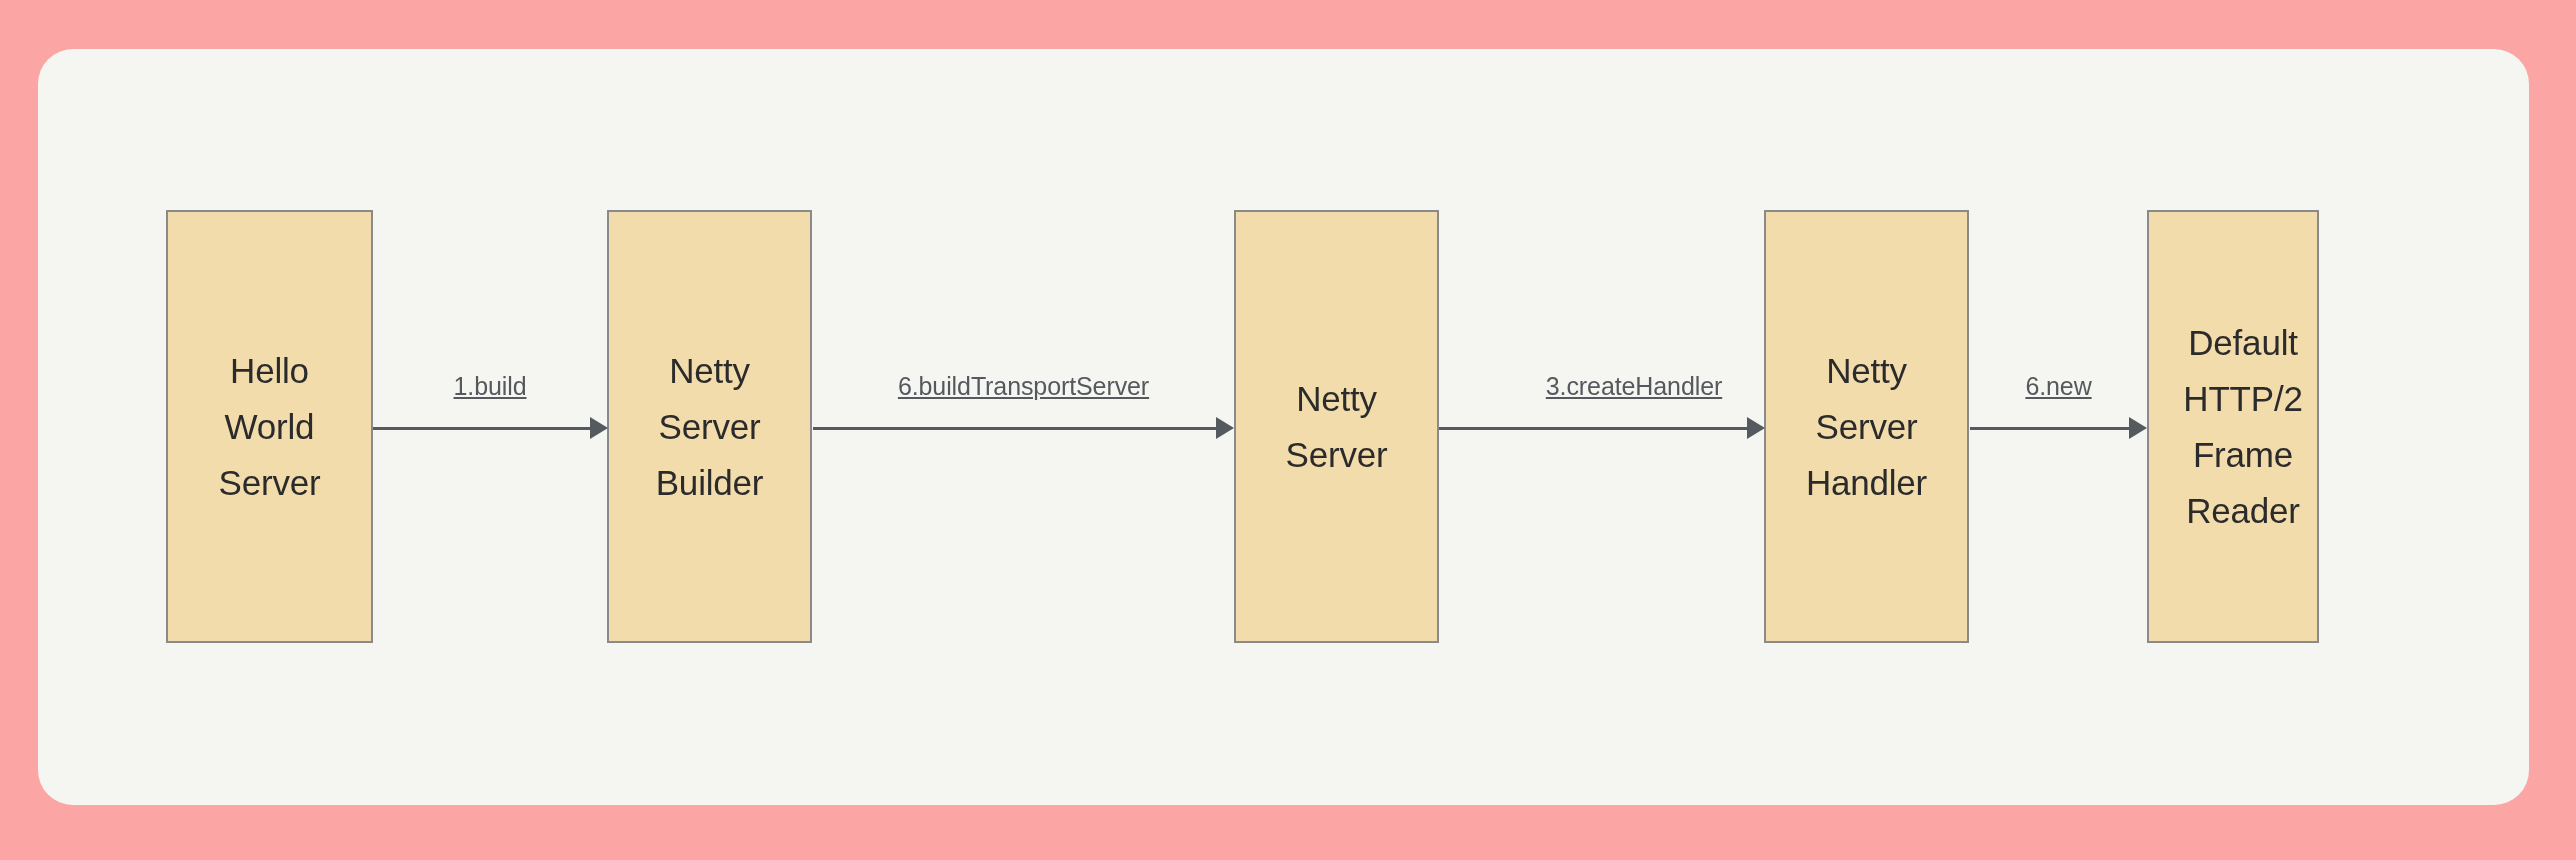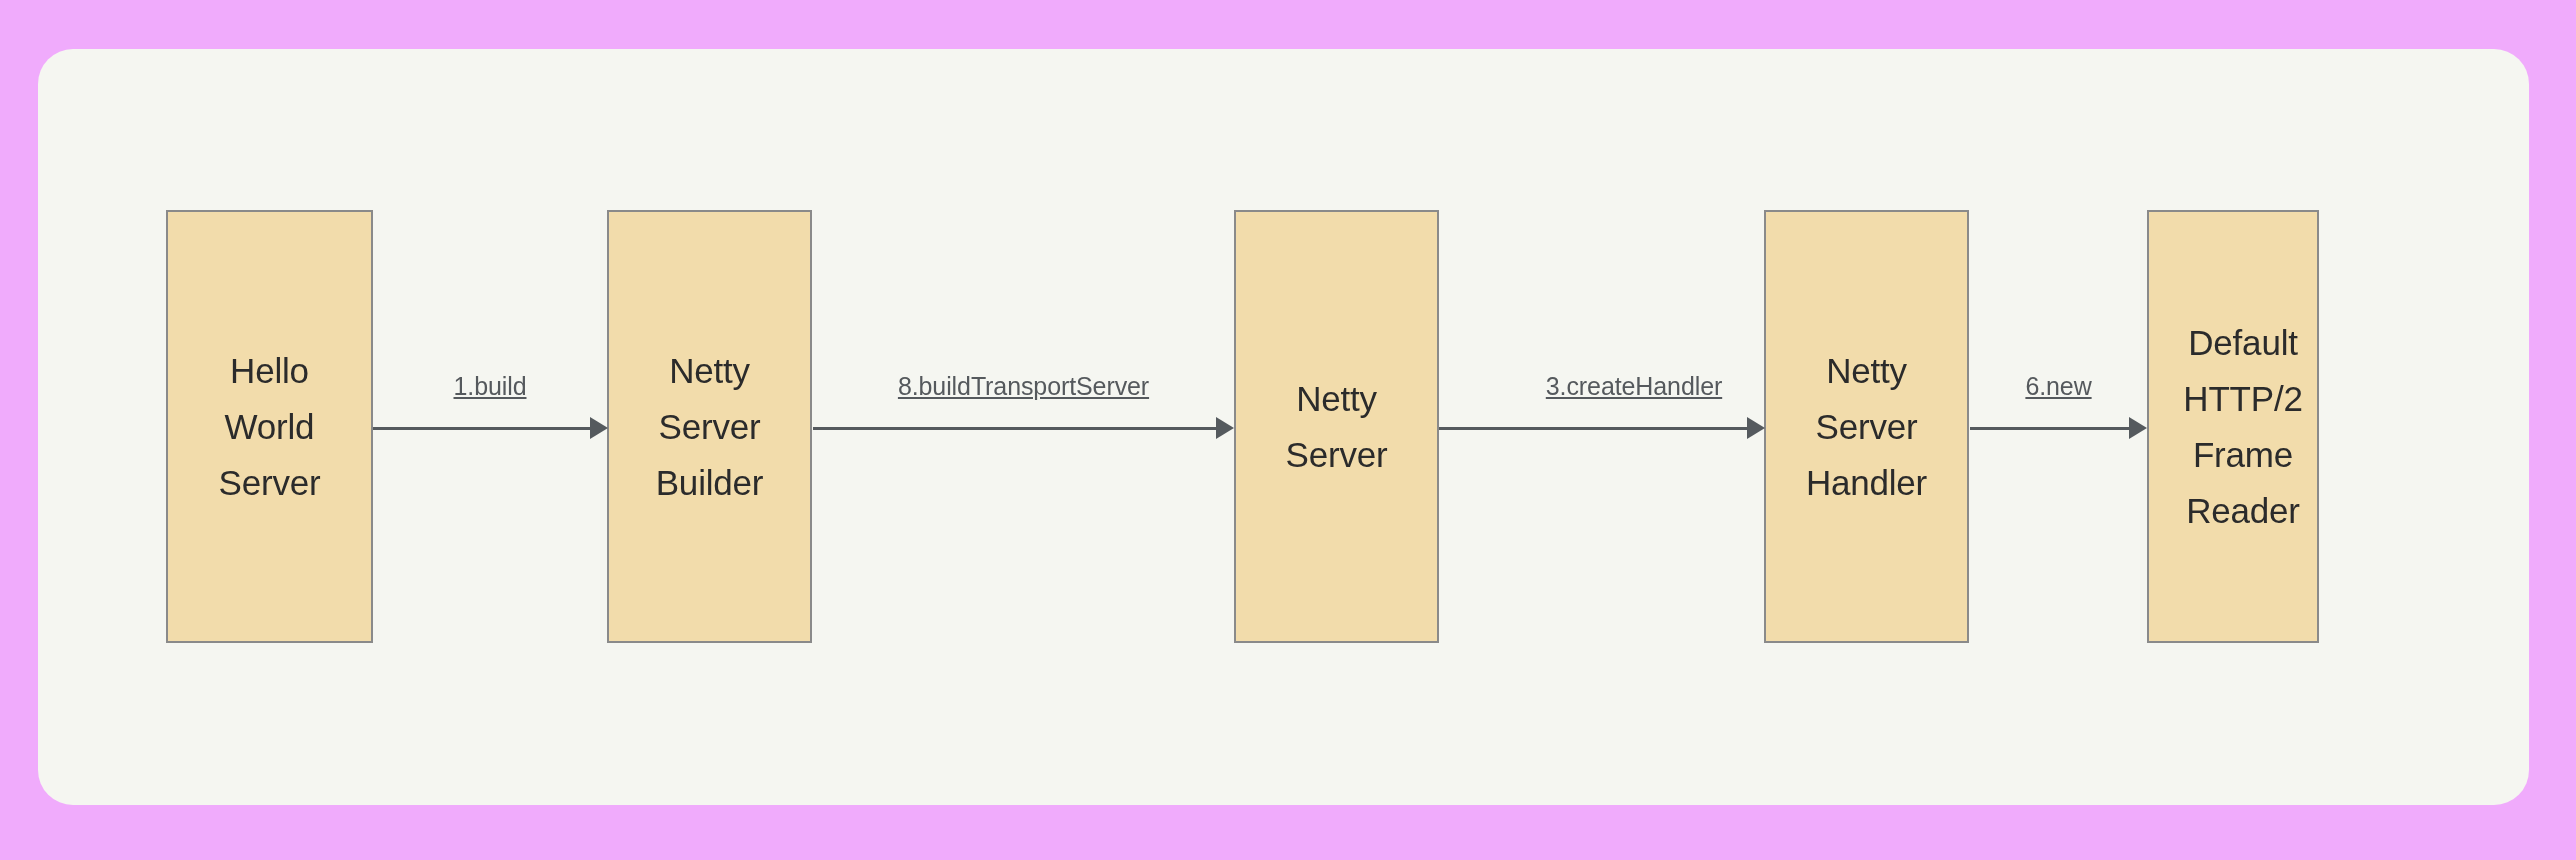--- a/index.html
+++ b/index.html
@@ -11,21 +11,21 @@
     width: 2576px;
     height: 860px;
     font-family: "Liberation Sans", sans-serif;
     overflow: hidden;
   }
 
   #diagram-root {
     position: relative;
     width: 2576px;
     height: 860px;
-    background: #f0abfc;
+    background: #fca5a5;
   }
 
   
   #canvas-panel {
     position: absolute;
     left: 38px;
     top: 49px;
     width: 2491px;
     height: 756px;
     background: #f5f6f1;
@@ -148,21 +148,21 @@
 Reader</span>
   </div>
 
   <div class="edge" id="edge-0">
     <div class="edge-label">1.build</div>
     <div class="edge-line"></div>
     <div class="edge-arrowhead"></div>
   </div>
 
   <div class="edge" id="edge-1">
-    <div class="edge-label">8.buildTransportServer</div>
+    <div class="edge-label">6.buildTransportServer</div>
     <div class="edge-line"></div>
     <div class="edge-arrowhead"></div>
   </div>
 
   <div class="edge" id="edge-2">
     <div class="edge-label">3.createHandler</div>
     <div class="edge-line"></div>
     <div class="edge-arrowhead"></div>
   </div>
 

